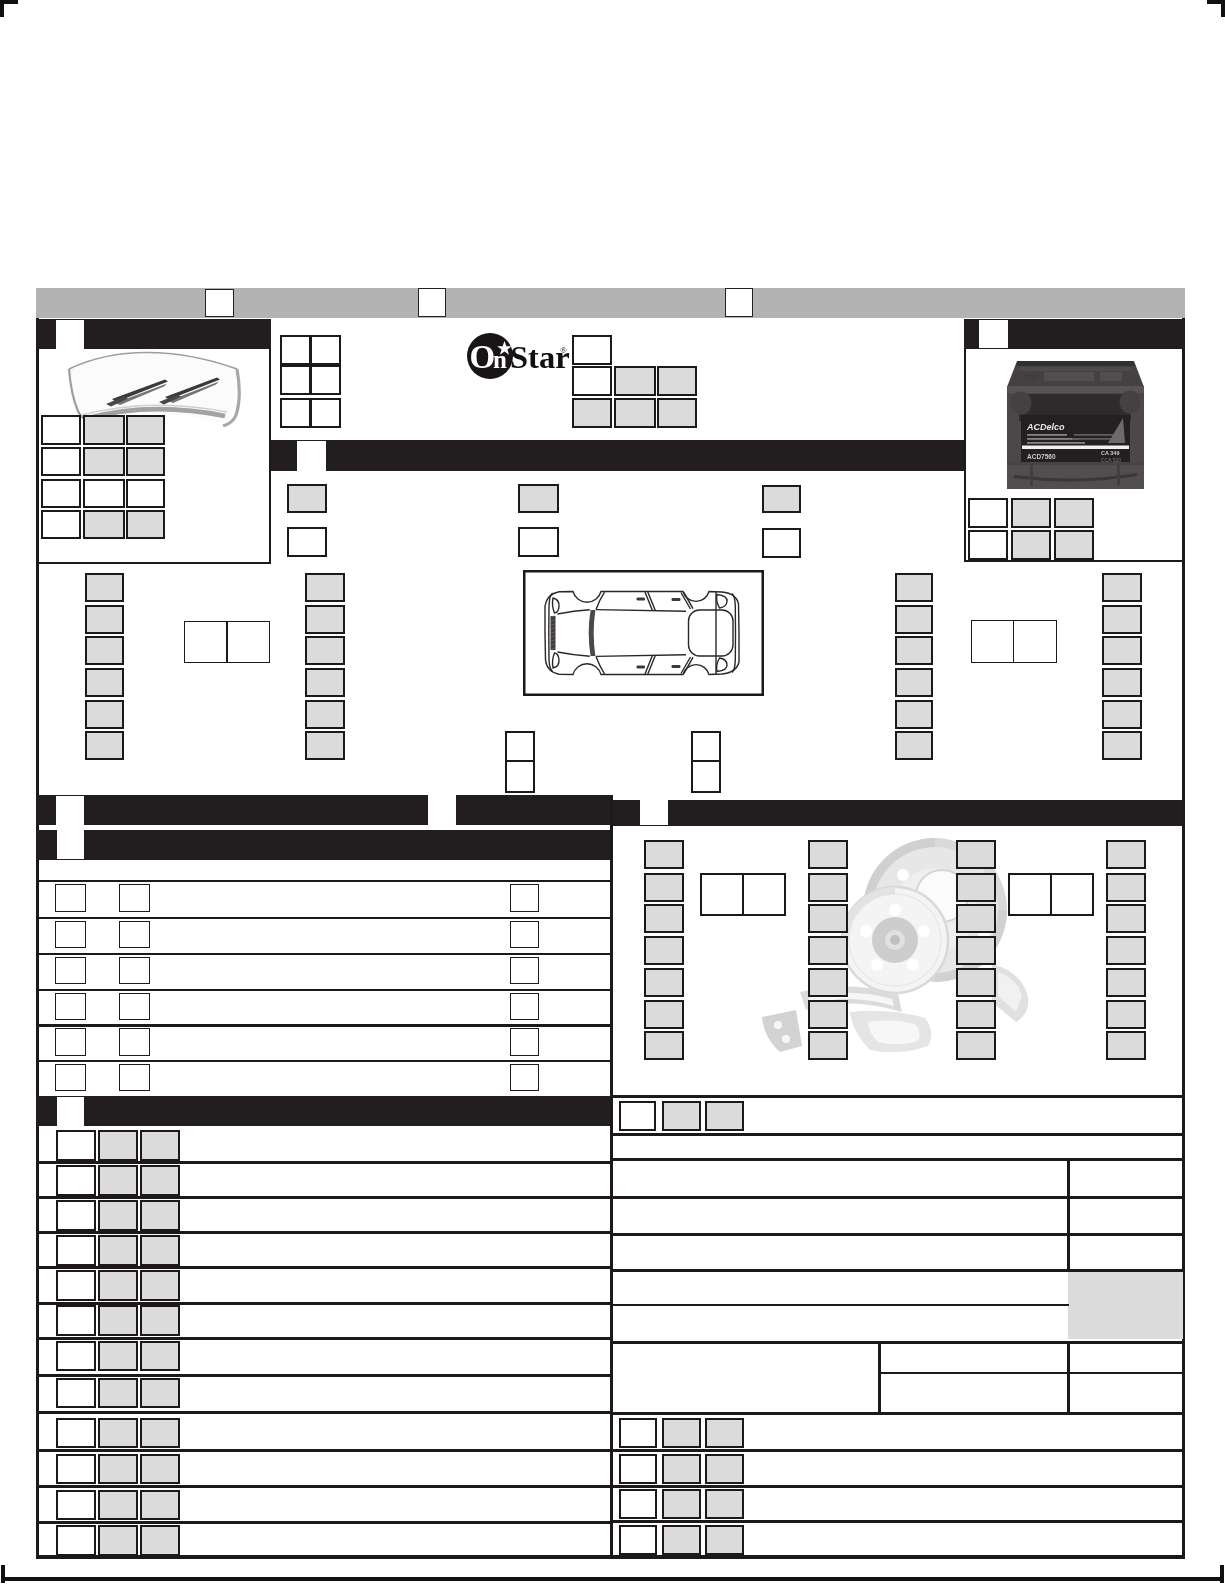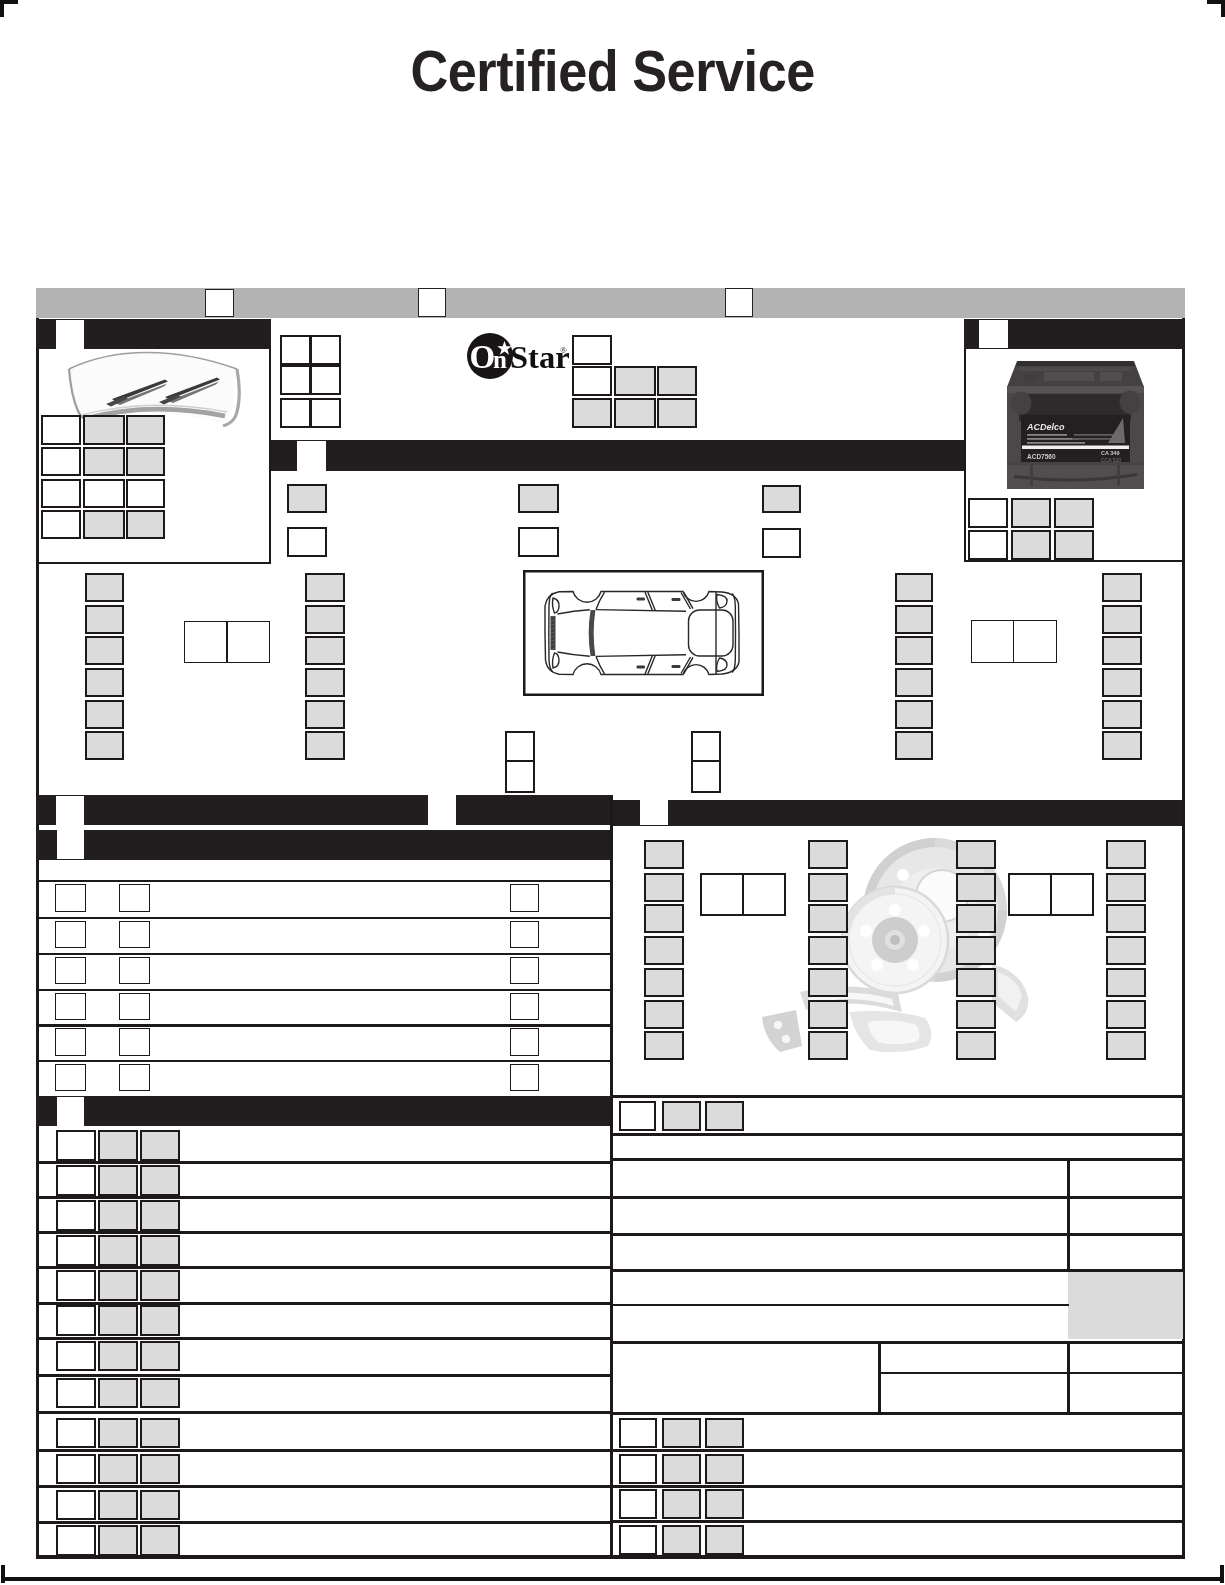--- a/index.html
+++ b/index.html
@@ -3,21 +3,20 @@
 html,body{margin:0;padding:0;background:#fff;}
 *{box-sizing:border-box;}
 #page{position:relative;width:1225px;height:1585px;background:#fff;overflow:hidden;font-family:"Liberation Sans",sans-serif;}
 </style></head><body>
 <div id="page">
 
 <div style="position:absolute;left:0;top:0;width:18px;height:17px;border-left:4px solid #111;border-top:4px solid #111;"></div>
 
 <div style="position:absolute;left:1207px;top:0;width:18px;height:17px;border-right:4px solid #111;border-top:4px solid #111;"></div>
 
-<div style="position:absolute;left:0;top:37px;width:1225px;text-align:center;"><span style="display:inline-block;transform:scaleX(0.9);transform-origin:center;font-weight:bold;font-size:58px;letter-spacing:-0.5px;color:#262223;">Certified Service</span></div>
 
 <div style="position:absolute;left:36px;top:288px;width:3px;height:1271px;background:#1d191a;"></div>
 
 <div style="position:absolute;left:1182px;top:288px;width:3px;height:1271px;background:#1d191a;"></div>
 
 <div style="position:absolute;left:36px;top:1555px;width:1149px;height:4px;background:#1d191a;"></div>
 
 <div style="position:absolute;left:36px;top:288px;width:1149px;height:30px;background:#b3b3b3;"></div>
 
 <div style="position:absolute;left:205px;top:289px;width:29px;height:28px;background:#fff;border:1.5px solid #222;box-sizing:border-box;"></div>

